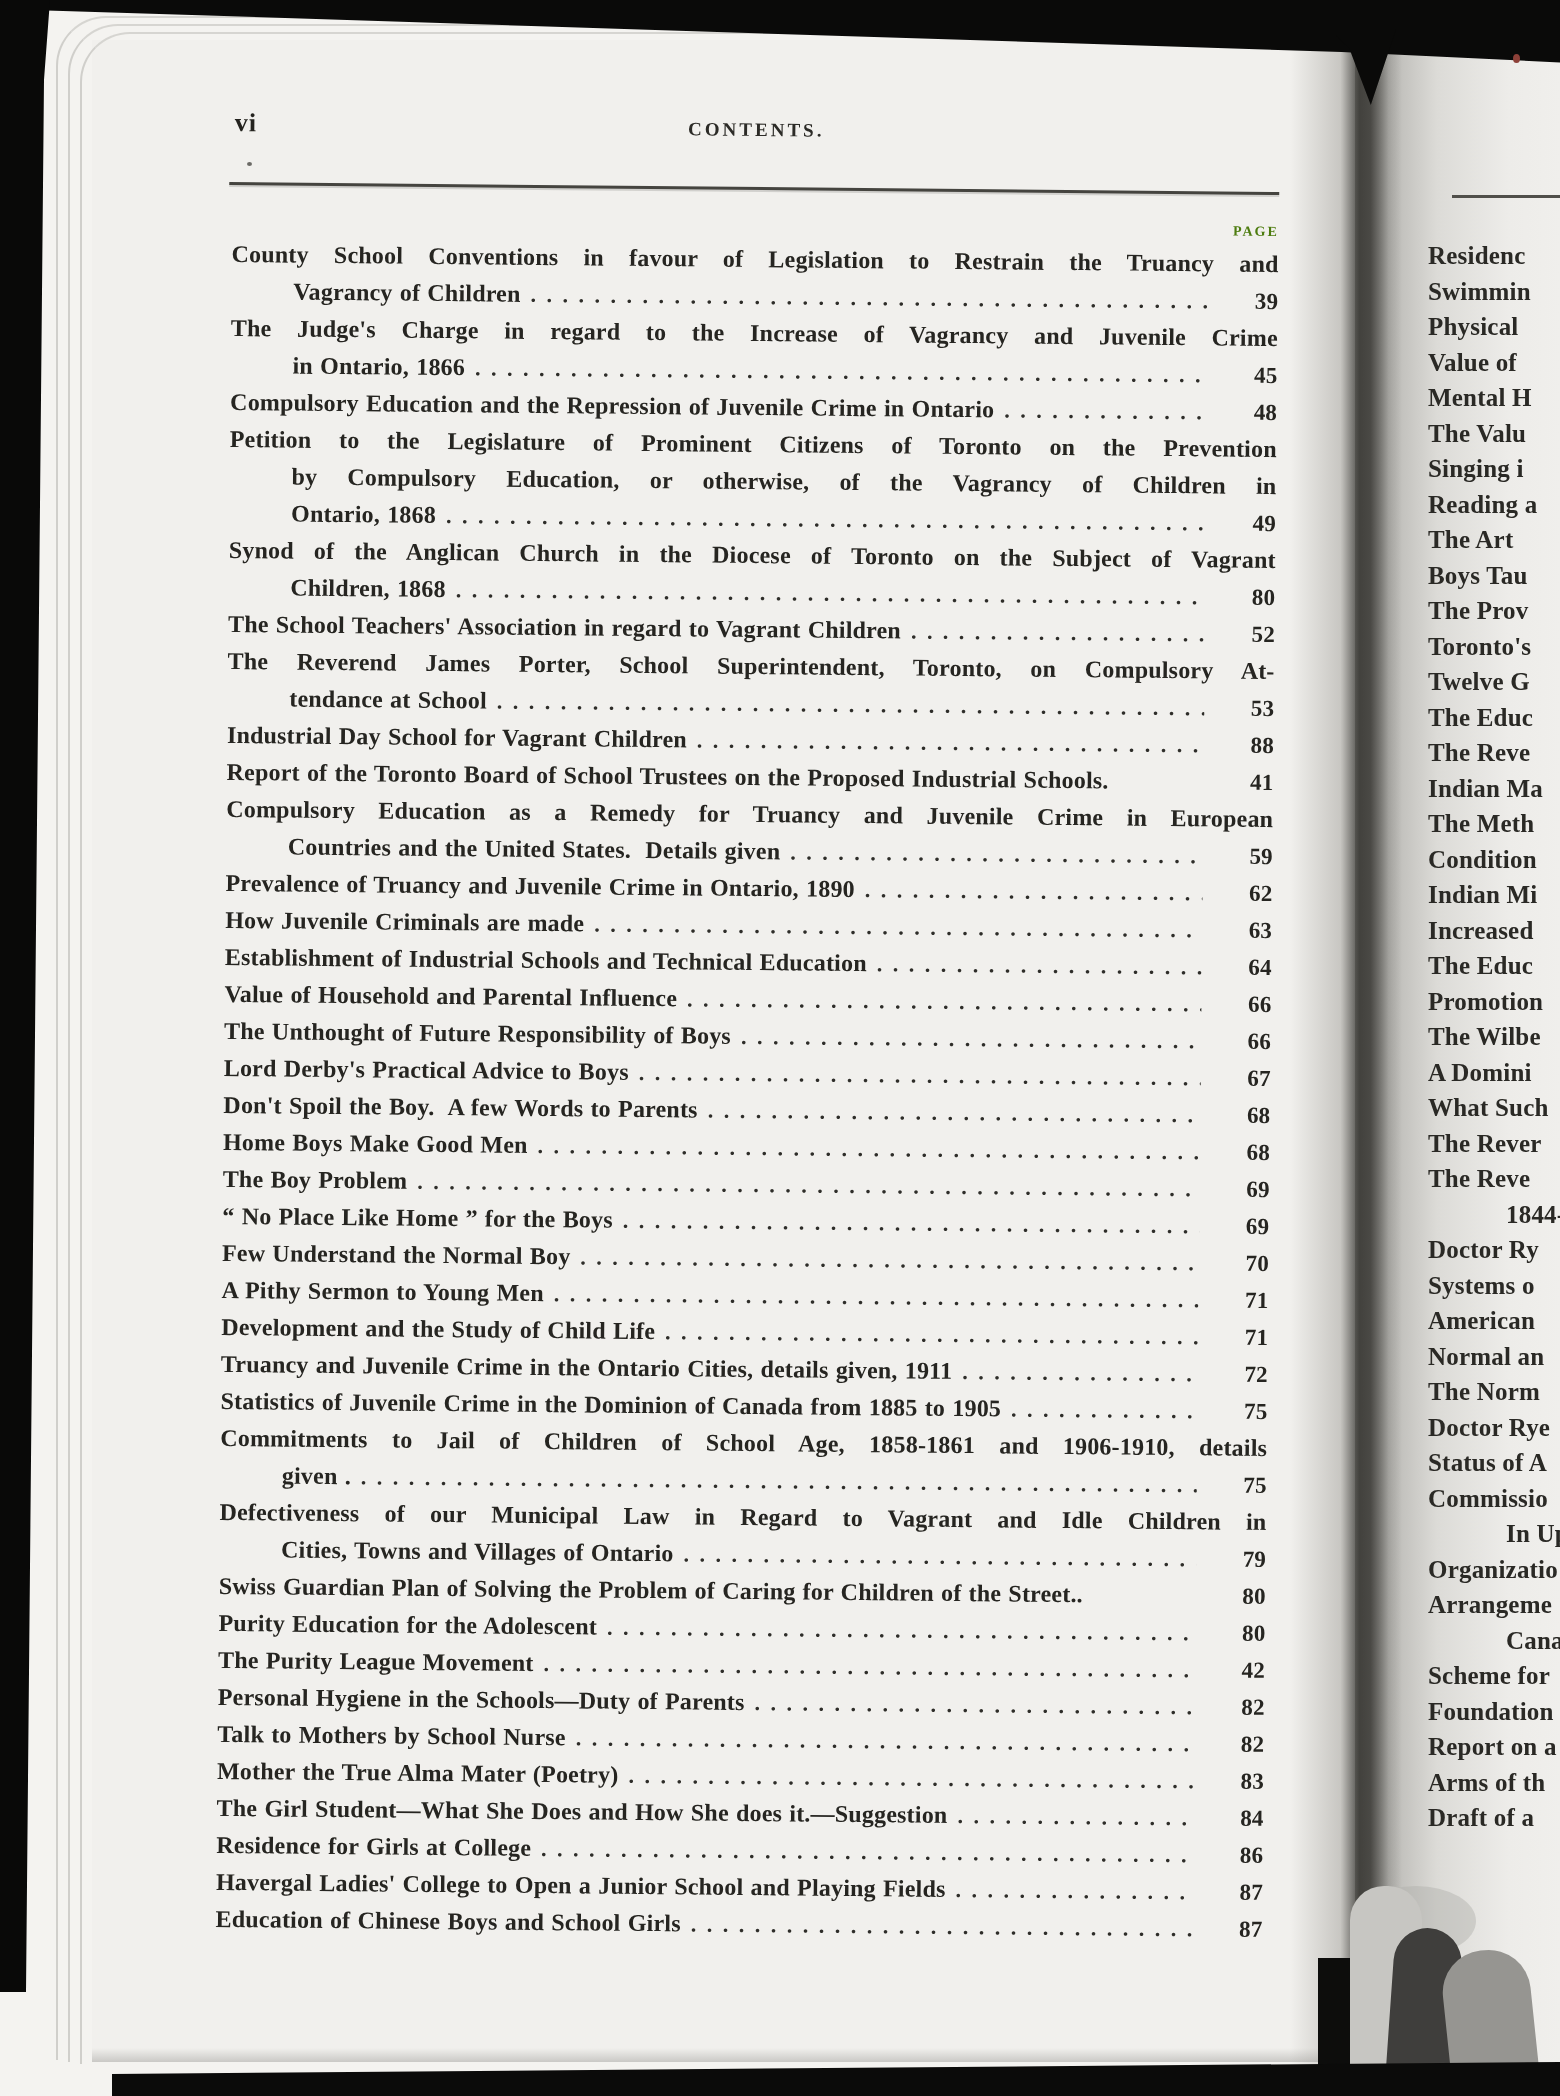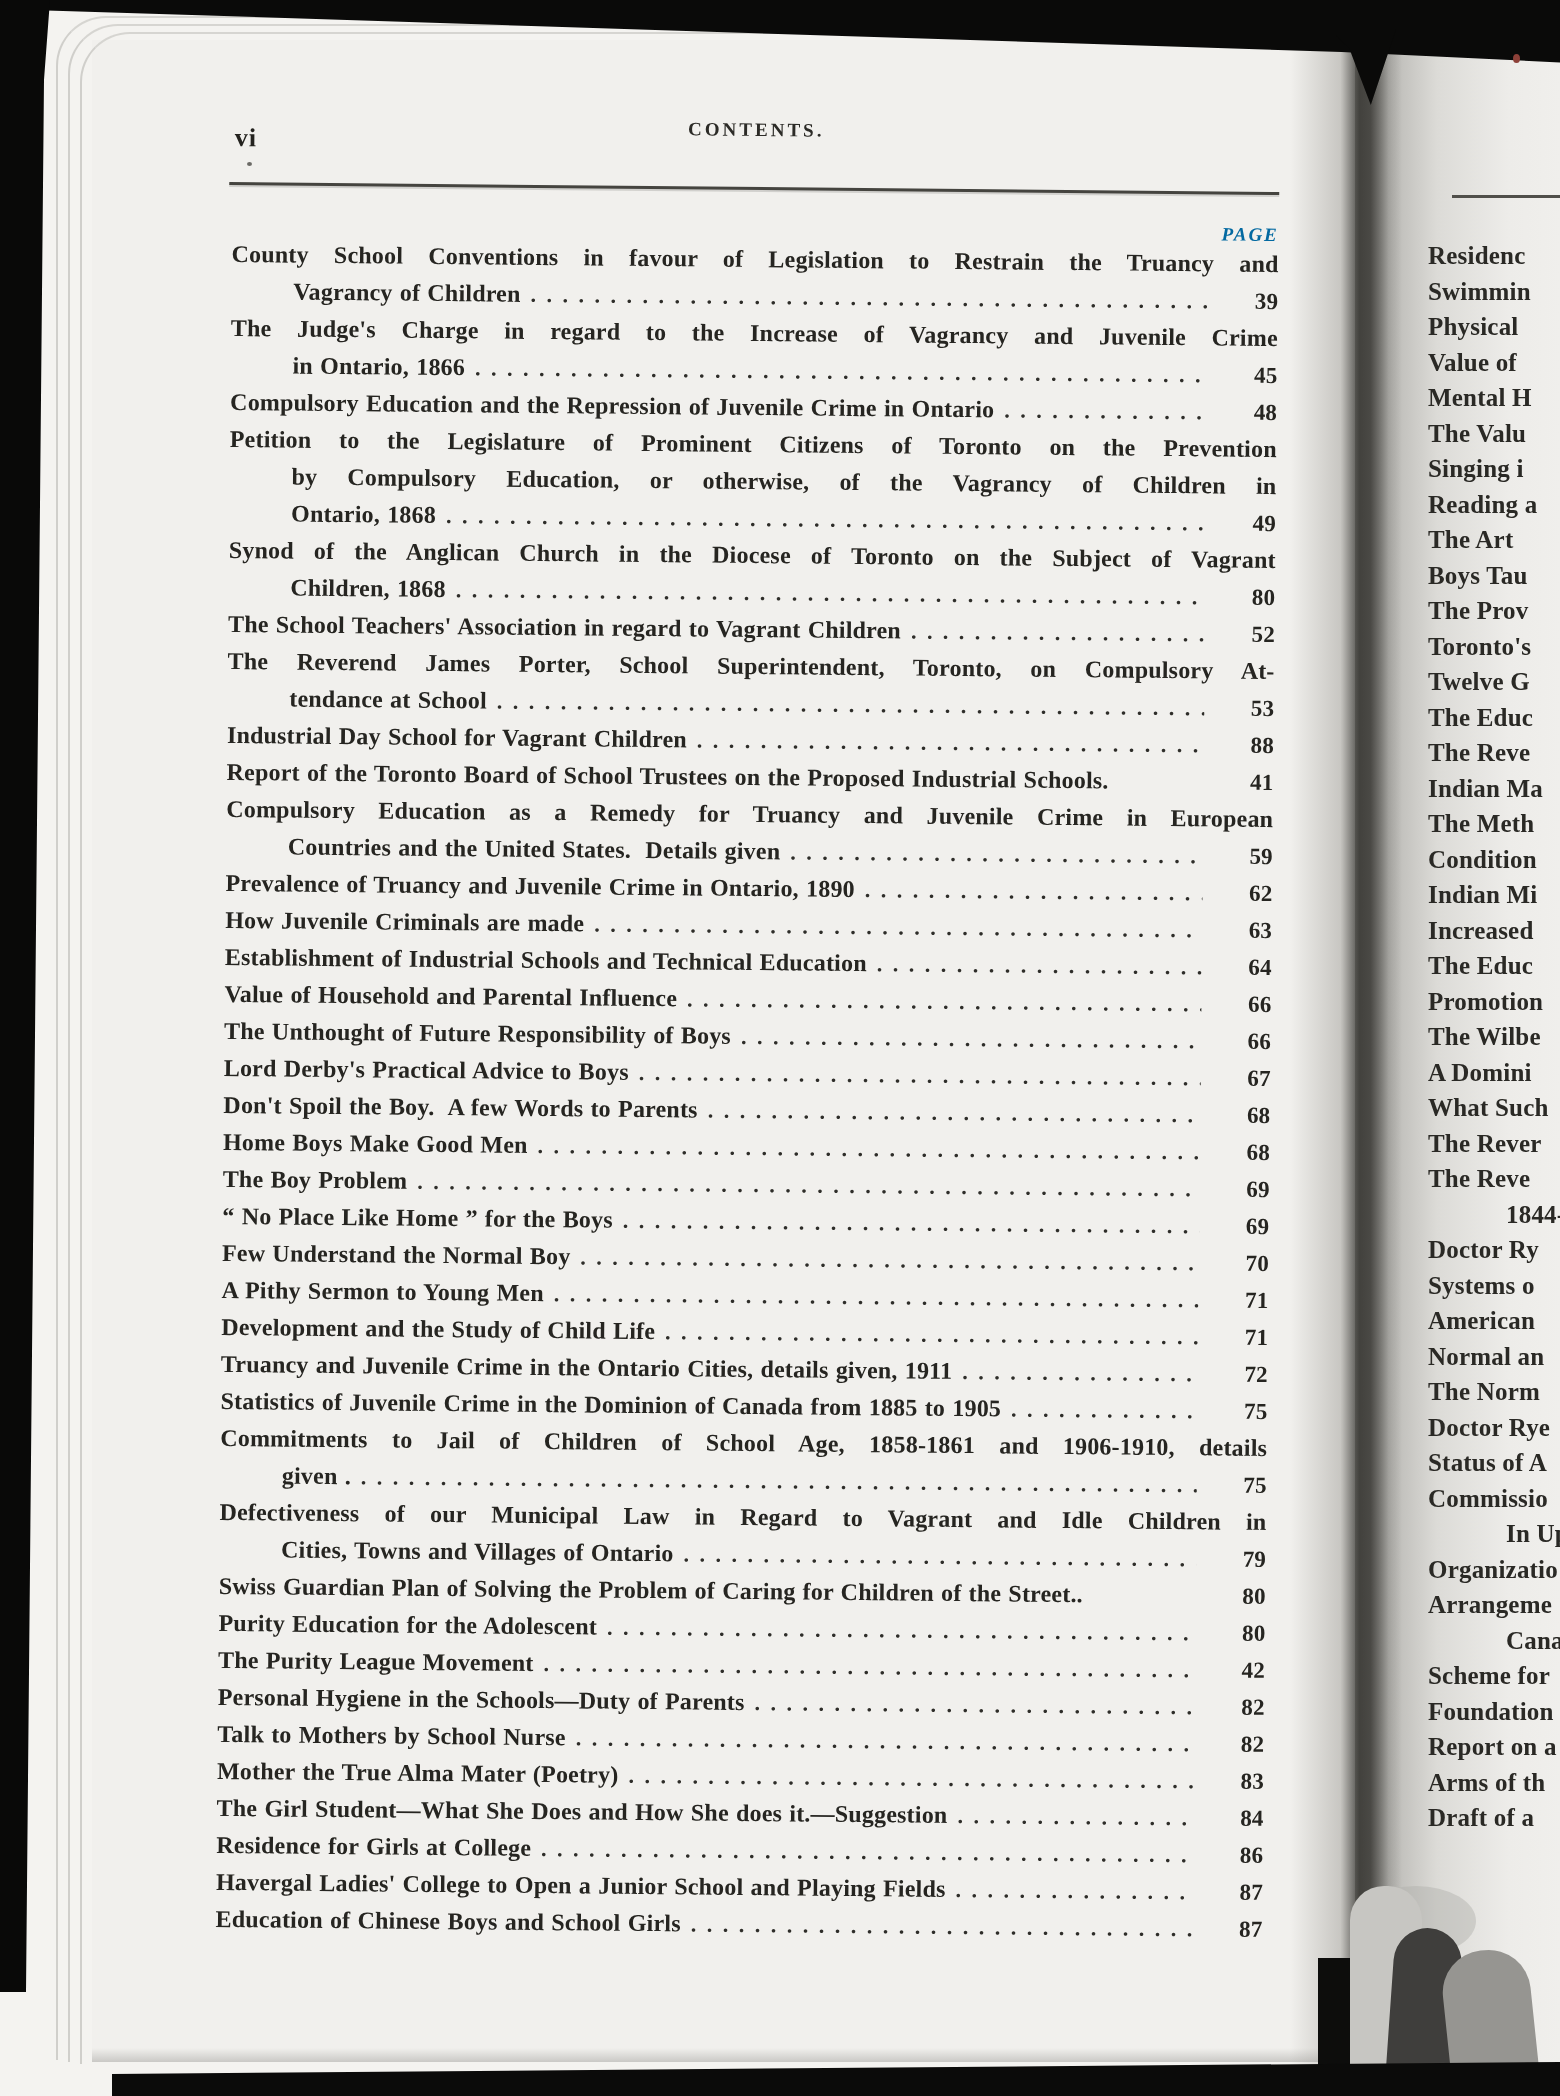--- a/index.html
+++ b/index.html
@@ -43,26 +43,26 @@
          border-radius:42px 42px 0 0;transform:rotate(-6deg);z-index:6;}
   .thumb-haze{position:absolute;left:1356px;top:1886px;width:120px;height:70px;background:#b0afab;
          border-radius:50%;opacity:.45;z-index:5;}
 
   .speck-red{position:absolute;left:1513px;top:54px;width:7px;height:9px;background:#8d4038;border-radius:50%;z-index:9;}
   .speck-ink{position:absolute;left:247px;top:162px;width:5px;height:4px;background:#6b6a66;border-radius:50%;z-index:9;}
 
   
   #leftcontent{position:absolute;left:233px;top:108px;width:1047px;z-index:5;
          transform:rotate(0.55deg);transform-origin:0 0;}
-  .folio{position:absolute;left:2px;top:15px;font-size:26px;font-weight:700;letter-spacing:1px;}
+  .folio{position:absolute;left:2px;top:0;font-size:26px;font-weight:700;letter-spacing:1px;}
   .ctitle{position:absolute;left:0;top:6px;width:1047px;text-align:center;font-size:19px;font-weight:700;
          letter-spacing:3px;color:#2c2b27;}
   .rule{position:absolute;left:-3px;top:74px;width:1050px;height:3px;background:#45443f;
          box-shadow:0 2px 0 rgba(69,68,63,.18);}
-  .pagelabel{position:absolute;right:0;top:106px;font-size:19px;font-weight:700;letter-spacing:2px;color:#0369a1;font-style:italic;}
+  .pagelabel{position:absolute;right:0;top:106px;font-size:14px;font-weight:700;letter-spacing:2px;color:#4d7c0f;}
   #left-lines{position:absolute;left:0;top:128px;width:1047px;font-size:24px;font-weight:700;
          word-spacing:1px;letter-spacing:0.2px;color:#262521;}
   .line{display:flex;align-items:baseline;height:37px;line-height:37px;white-space:nowrap;}
   .line.just{display:block;text-align:justify;text-align-last:justify;white-space:normal;overflow:hidden;}
   .line.in1{padding-left:62px;}
   .t{white-space:pre;}
   .lead{flex:1 1 auto;overflow:hidden;white-space:nowrap;padding-left:10px;color:#2e2d29;}
   .lead::after{content:" . . . . . . . . . . . . . . . . . . . . . . . . . . . . . . . . . . . . . . . . . . . . . . . . . . . . . . . . . . . . . . . . . . . . . . . . . . . . . . . . . . . .";
          font-size:22px;letter-spacing:2px;}
   .lead.nodots::after{content:"";}

